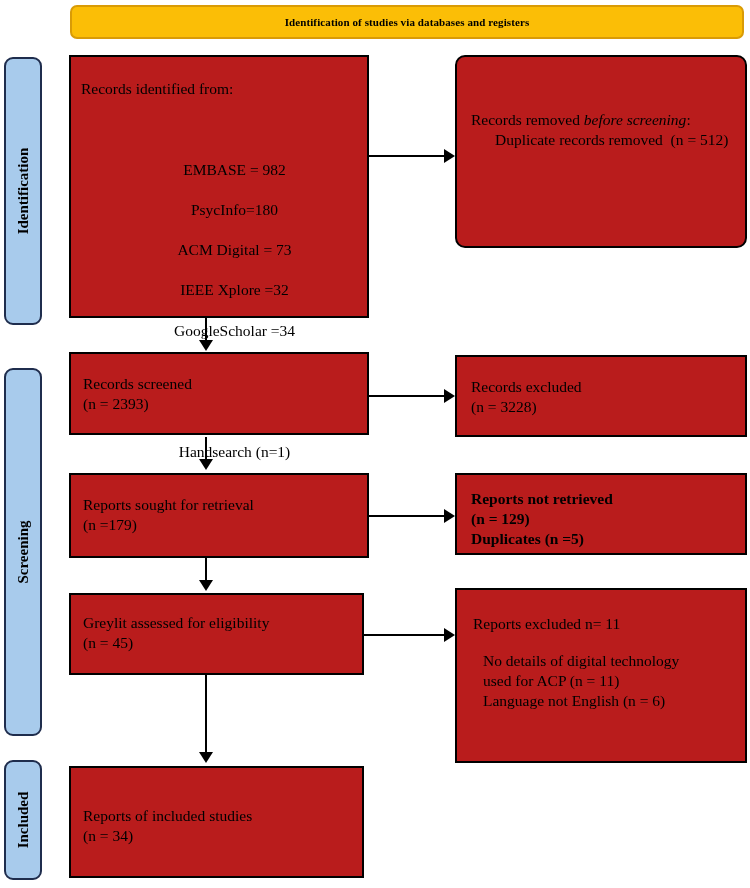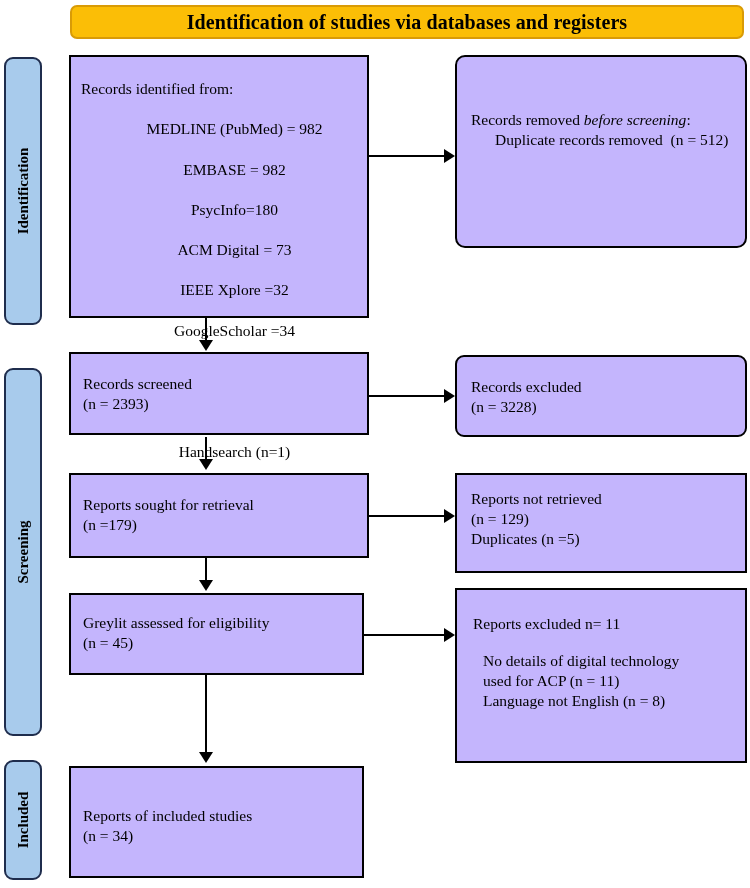--- a/index.html
+++ b/index.html
@@ -33,21 +33,21 @@
     background: #fbbe06;
     border: 2px solid #d99b06;
     border-radius: 7px;
     box-sizing: border-box;
     display: flex;
     align-items: center;
     justify-content: center;
   }
   .banner-text {
     font-weight: bold;
-    font-size: 20px;
+    font-size: 11px;
     letter-spacing: 0.1px;
     color: #000;
     text-align: center;
   }
 
   
   .rail {
     position: absolute;
     left: 4px;
     width: 38px;
@@ -68,21 +68,21 @@
     transform-origin: center center;
   }
   #rail-identification { top: 57px;  height: 268px; }
   #rail-screening     { top: 368px; height: 368px; }
   #rail-included      { top: 760px; height: 120px; }
 
   
   .box {
     position: absolute;
     border: 2px solid #000000;
-    background: #c4b5fd;
+    background: #b91c1c;
     box-sizing: border-box;
     padding: 0;
   }
   .box-inner {
     position: absolute;
     left: 0; right: 0;
     display: block;
   }
   .box-text {
     font-size: 15.5px;
@@ -95,22 +95,22 @@
 
   
   #box-identified      { left: 69px; top: 55px;  width: 300px; height: 263px; }
   #box-screened        { left: 69px; top: 352px; width: 300px; height: 83px; }
   #box-sought          { left: 69px; top: 473px; width: 300px; height: 85px; }
   #box-assessed        { left: 69px; top: 593px; width: 295px; height: 82px; }
   #box-included        { left: 69px; top: 766px; width: 295px; height: 112px; }
 
   
   #box-removed         { left: 455px; top: 55px;  width: 292px; height: 193px; border-radius: 10px; }
-  #box-excluded-rec    { left: 455px; top: 355px; width: 292px; height: 82px; border-radius: 9px; }
-  #box-not-retrieved   { left: 455px; top: 473px; width: 292px; height: 100px; }
+  #box-excluded-rec    { left: 455px; top: 355px; width: 292px; height: 82px; }
+  #box-not-retrieved   { left: 455px; top: 473px; width: 292px; height: 82px; font-weight: bold; }
   #box-excluded-rep    { left: 455px; top: 588px; width: 292px; height: 175px; }
 
   
   #box-identified .box-inner   { top: 22px; left: 10px; right: 10px; }
   #box-screened .box-inner     { top: 20px; left: 12px; right: 8px; }
   #box-sought .box-inner       { top: 20px; left: 12px; right: 8px; }
   #box-assessed .box-inner     { top: 18px; left: 12px; right: 8px; }
   #box-included .box-inner     { top: 38px; left: 12px; right: 8px; }
 
   #box-removed .box-inner      { top: 53px; left: 14px; right: 10px; }
@@ -173,21 +173,21 @@
     <span class="rail-label">Screening</span>
   </div>
   <div class="rail" id="rail-included">
     <span class="rail-label">Included</span>
   </div>
 
   <div class="box" id="box-identified">
     <div class="box-inner">
       <div class="box-text left">Records identified from:</div>
       <div class="box-text centered">
-        <span>MEDLINE (PubMed) = 982</span><br>
+        <br>
         <span>EMBASE = 982</span><br>
         <span>PsycInfo=180</span><br>
         <span>ACM Digital = 73</span><br>
         <span>IEEE Xplore =32</span><br>
         <span>GoogleScholar =34</span><br>
         <span>Greylit.org = 5</span><br>
         <span>CINAHL = 616</span><br>
         <span>Handsearch (n=1)</span><br>
         <span>Total n = 2905</span>
       </div>
@@ -236,21 +236,21 @@
       <div class="box-text left">(n = 45)</div>
     </div>
   </div>
 
   <div class="box" id="box-excluded-rep">
     <div class="box-inner">
       <div class="box-text left">Reports excluded n= 11</div>
       <span class="spacer-line"></span>
       <div class="box-text left indent-block">No details of digital technology</div>
       <div class="box-text left indent-block">used for ACP (n = 11)</div>
-      <div class="box-text left indent-block">Language not English (n = 8)</div>
+      <div class="box-text left indent-block">Language not English (n = 6)</div>
     </div>
   </div>
 
   <div class="box" id="box-included">
     <div class="box-inner">
       <div class="box-text left">Reports of included studies</div>
       <div class="box-text left">(n = 34)</div>
     </div>
   </div>
 

